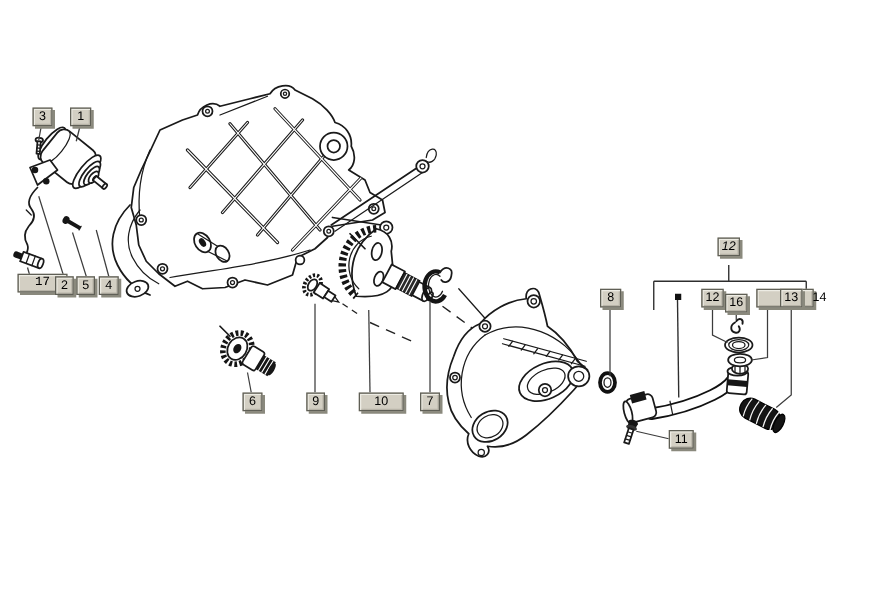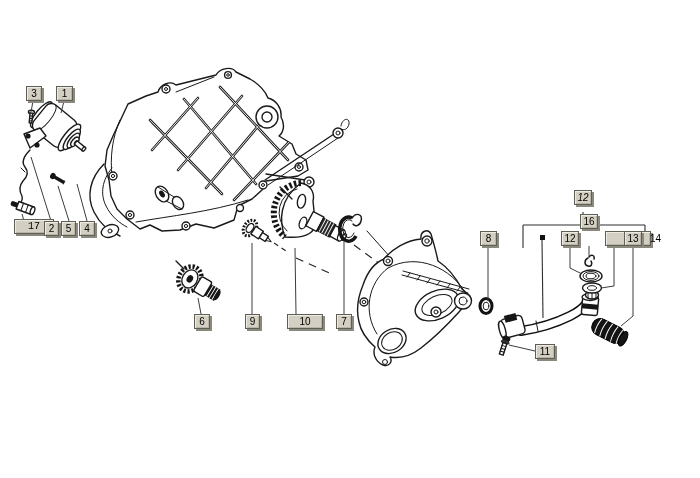--- a/index.html
+++ b/index.html
@@ -295,18 +295,18 @@
       <div class="callout" style="left: 44px; top: 221px; width: 15px;">2</div>
       <div class="callout" style="left: 61px; top: 221px; width: 15px;">5</div>
       <div class="callout" style="left: 79px; top: 221px; width: 16px;">4</div>
       <div class="callout" style="left: 194px; top: 314px; width: 16px;">6</div>
       <div class="callout" style="left: 245px; top: 314px; width: 15px;">9</div>
       <div class="callout" style="left: 287px; top: 314px; width: 36px;">10</div>
       <div class="callout" style="left: 336px; top: 314px; width: 16px;">7</div>
       <div class="callout" style="left: 480px; top: 231px; width: 17px;">8</div>
       <div class="callout" style="left: 574px; top: 190px; width: 18px; font-style: italic;">12</div>
       <div class="callout" style="left: 561px; top: 231px; width: 18px;">12</div>
-      <div class="callout" style="left: 580px; top: 214px; width: 18px;">16</div>
+      <div class="callout" style="left: 580px; top: 235px; width: 18px;">16</div>
       <div class="callout" style="left: 605px; top: 231px; width: 18px; padding-left: 44px;">14</div>
       <div class="callout" style="left: 624px; top: 231px; width: 18px;">13</div>
       <div class="callout" style="left: 535px; top: 344px; width: 20px;">11</div>
     </div>
 </div>
 
 </body></html>

